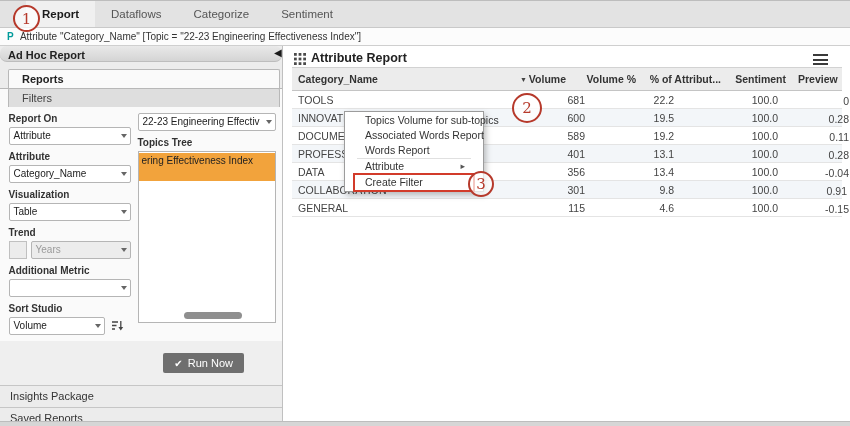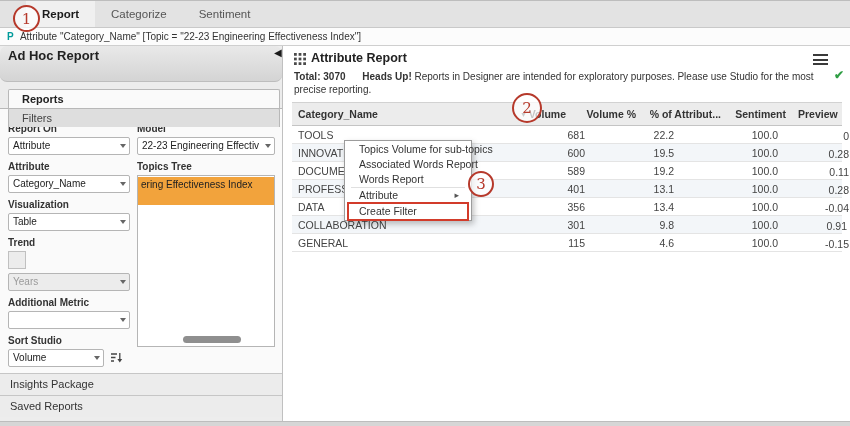--- a/index.html
+++ b/index.html
@@ -14,38 +14,38 @@
 
   
   .breadcrumb { position:absolute; left:0; top:28px; width:850px; height:18px; background:#fcfcfc;
                 border-bottom:1px solid #cfcfcf; font-size:10px; line-height:17px; padding-left:7px; color:#333;
                 white-space:nowrap; }
   .breadcrumb .prefix { color:#009b9b; font-weight:bold; margin-right:4px; cursor:pointer; }
 
   
   .sidebar { position:absolute; left:0; top:46px; width:283px; height:380px; background:#ededed;
              border-right:1px solid #c0c0c0; overflow:hidden; }
-  .sidebar-header { height:36px; line-height:19px; background:linear-gradient(#e9e9e9,#d4d4d4);
-                    border-bottom:1px solid #bdbdbd; font-size:13px; font-weight:bold; color:#222; padding:0 8px;border-radius:7px; }
+  .sidebar-header { height:16px; line-height:19px; background:linear-gradient(#e9e9e9,#d4d4d4);
+                    border-bottom:1px solid #bdbdbd; font-size:11px; font-weight:bold; color:#222; padding:0 8px;border-radius:7px; }
   .side-tabs { display:flex; padding:6px 0 0 8px; background:#ececec; border-bottom:1px solid #b8b8b8; height:27px;flex-direction:column; }
   .side-tab { font-size:11px; padding:3px 13px; border:1px solid #b8b8b8; border-bottom:none; background:#dedede;
               color:#444; margin-right:2px; border-radius:2px 2px 0 0; position:relative; top:1px; cursor:pointer; }
   .side-tab.active { background:#fafafa; font-weight:bold; color:#222; }
-  .form { display:flex; gap:7px; padding:14px 6px 6px 8px; background:#fafafa; }
+  .form { display:flex; gap:7px; padding:24px 6px 6px 8px; background:#fafafa;justify-content:center; }
   .col-left { width:122px; }
   .col-right { width:138px; }
   .f-label { font-size:10px; font-weight:bold; color:#333; margin:6px 0 3px; }
   .f-label.first { margin-top:0; }
   .select { height:18px; background:#fff; border:1px solid #b5b5b5; border-radius:2px; font-size:10px;
             line-height:16px; padding:0 14px 0 4px; position:relative; color:#222; white-space:nowrap;
             overflow:hidden; cursor:pointer; }
   .select .caret { position:absolute; right:3px; top:6px; width:0; height:0;
                    border-left:3.5px solid transparent; border-right:3.5px solid transparent; border-top:4px solid #666; }
   .select.disabled { background:#ececec; color:#9a9a9a; cursor:default; }
-  .trend-row { display:flex; gap:4px;flex-direction:column; }
+  .trend-row { display:flex; gap:4px; }
   .mini-box { width:18px; height:18px; border:1px solid #c0c0c0; background:#ececec; flex:none; }
   .trend-row .select { flex:1; }
   .sort-row { display:flex; gap:5px; align-items:center; }
   .sort-row .select { width:96px; }
   .sort-icon { width:14px; height:14px; cursor:pointer; }
   .tree-box { height:172px; border:1px solid #b5b5b5; background:#fff; position:relative; overflow:hidden; }
   .tree-item { height:28px; line-height:16px; font-size:10px; background:#f2a33c; color:#222; padding:0 3px;
                white-space:nowrap; overflow:hidden; cursor:pointer; margin-top:1px; }
   .h-scrollbar { position:absolute; bottom:3px; left:45px; width:58px; height:7px; border-radius:4px;
                  background:#8f8f8f; cursor:pointer; }
@@ -77,22 +77,22 @@
   .t-row { border-bottom:1px solid #e4e4e4; color:#444; height:18px; cursor:pointer;gap:19px; }
   .t-row > div { padding:3px 6px 0 6px; line-height:12px; }
   .t-body .t-row:nth-child(even) { background:#f3f6f9; }
   .c-num { text-align:right; }
   .c-sent { display:flex; align-items:center; justify-content:flex-end; gap:4px; padding-right:6px !important; }
   .c-prev { display:flex; align-items:center; justify-content:center; padding-top:2px !important; }
   .sort-arrow { font-size:7px; color:#444; margin-right:2px; position:relative; top:-1px; }
   .sent-circle { width:9px; height:9px; border:1px solid #8f8f8f; border-radius:50%; display:inline-block; flex:none; }
 
   
-  .ctx-menu { position:absolute; left:344px; top:111px; width:128px; background:#fff; border:1px solid #9c9c9c;
-              box-shadow:2px 3px 6px rgba(0,0,0,.25); z-index:40; padding:1px 6px;margin-top:29px; }
+  .ctx-menu { position:absolute; left:344px; top:111px; width:140px; background:#fff; border:1px solid #9c9c9c;
+              box-shadow:2px 3px 6px rgba(0,0,0,.25); z-index:40; padding:1px 12px; }
   .ctx-item { font-size:10.5px; color:#333; padding:2px 8px; position:relative; cursor:pointer;
               white-space:nowrap; line-height:11px; }
   .ctx-item.sep { border-top:1px solid #e0e0e0; }
   .ctx-item .sub-arrow { position:absolute; right:6px; top:2px; font-size:9px; color:#555; }
   .anno-rect { position:absolute; left:-4px; right:-4px; top:-2px; bottom:-2px; border:2px solid #d23b2a;
                pointer-events:none; }
 
   
   .anno-circle { position:absolute; border:2.5px solid #b6392b; border-radius:50%;
                  background:rgba(255,255,255,.72); color:#b6392b; display:flex; align-items:center;
@@ -104,20 +104,21 @@
   .bottom-edge { position:absolute; left:0; bottom:0; width:850px; height:5px; background:#d6d6d6;
                  border-top:1px solid #bdbdbd; z-index:70; }
 </style>
 </head>
 <body>
 
 <div class="screen">
 
   <div class="topnav">
     <div class="nav-tab active">Report</div>
+    <div class="nav-tab">Dataflows</div>
     <div class="nav-tab">Categorize</div>
     <div class="nav-tab">Sentiment</div>
   </div>
 
   <div class="breadcrumb">
     <span class="prefix">P</span>
     <span>Attribute "Category_Name" [Topic = "22-23 Engineering Effectiveness Index"]</span>
   </div>
 
   <div class="sidebar">
@@ -171,34 +172,38 @@
           </div>
           <svg class="sort-icon" viewBox="0 0 14 14">
             <path d="M2 3h6M2 6.5h4.5M2 10h3" stroke="#444" stroke-width="1.3" fill="none"></path>
             <path d="M10.8 2v6.2" stroke="#444" stroke-width="1.3" fill="none"></path>
             <path d="M8.4 8l2.4 3.4L13.2 8z" fill="#444"></path>
           </svg>
         </div>
       </div>
 
       <div class="col-right">
-        <div class="f-label first">Model</div>
         <div class="select">
           <span>22-23 Engineering Effectiv</span>
           <span class="caret"></span>
         </div>
 
         <div class="f-label">Topics Tree</div>
         <div class="tree-box">
           <div class="tree-item">ering Effectiveness Index</div>
           <div class="h-scrollbar"></div>
         </div>
       </div>
     </div>
 
+    <div class="run-row">
+      <span class="run-btn">
+        <span class="chk">✔</span><span>Run Now</span>
+      </span>
+    </div>
 
     <div class="acc-row">Insights Package</div>
     <div class="acc-row">Saved Reports</div>
   </div>
 
   <div class="collapse-arrow">◀</div>
 
   <div class="main">
     <div class="main-header">
       <svg class="grid-icon" width="12" height="12" viewBox="0 0 13 13">
@@ -215,26 +220,20 @@
         </g>
       </svg>
       <span class="main-title">Attribute Report</span>
       <div class="hamburger">
           <span></span>
           <span></span>
           <span></span>
         </div>
     </div>
 
-    <div class="notice-row">
-      <span class="notice-total">Total: 3070</span>
-      <span class="notice-bold">Heads Up!</span>
-      <span>Reports in Designer are intended for exploratory purposes. Please use Studio for the most precise reporting.</span>
-      <span class="notice-check">✔</span>
-    </div>
 
     <div class="report-table">
       <div class="t-head">
         <div>Category_Name</div>
         <div class="c-num"><span class="sort-arrow">▼</span><span>Volume</span></div>
         <div class="c-num">Volume %</div>
         <div class="c-num">% of Attribut...</div>
         <div class="c-num">Sentiment</div>
         <div class="c-num">Preview</div>
       </div>

